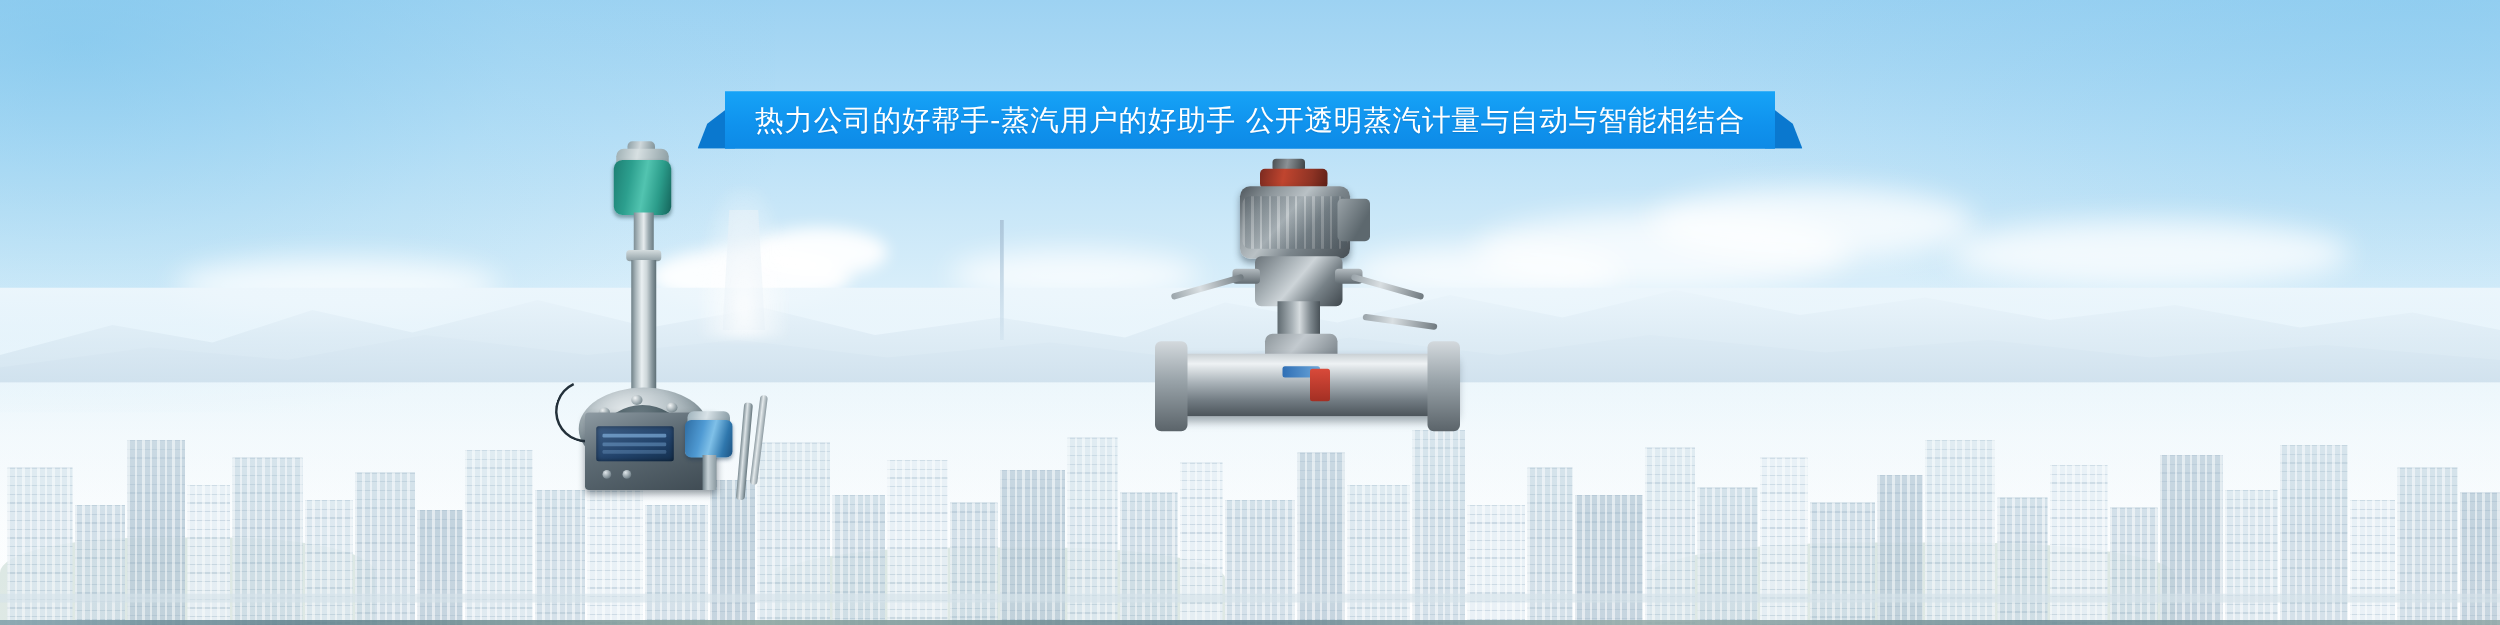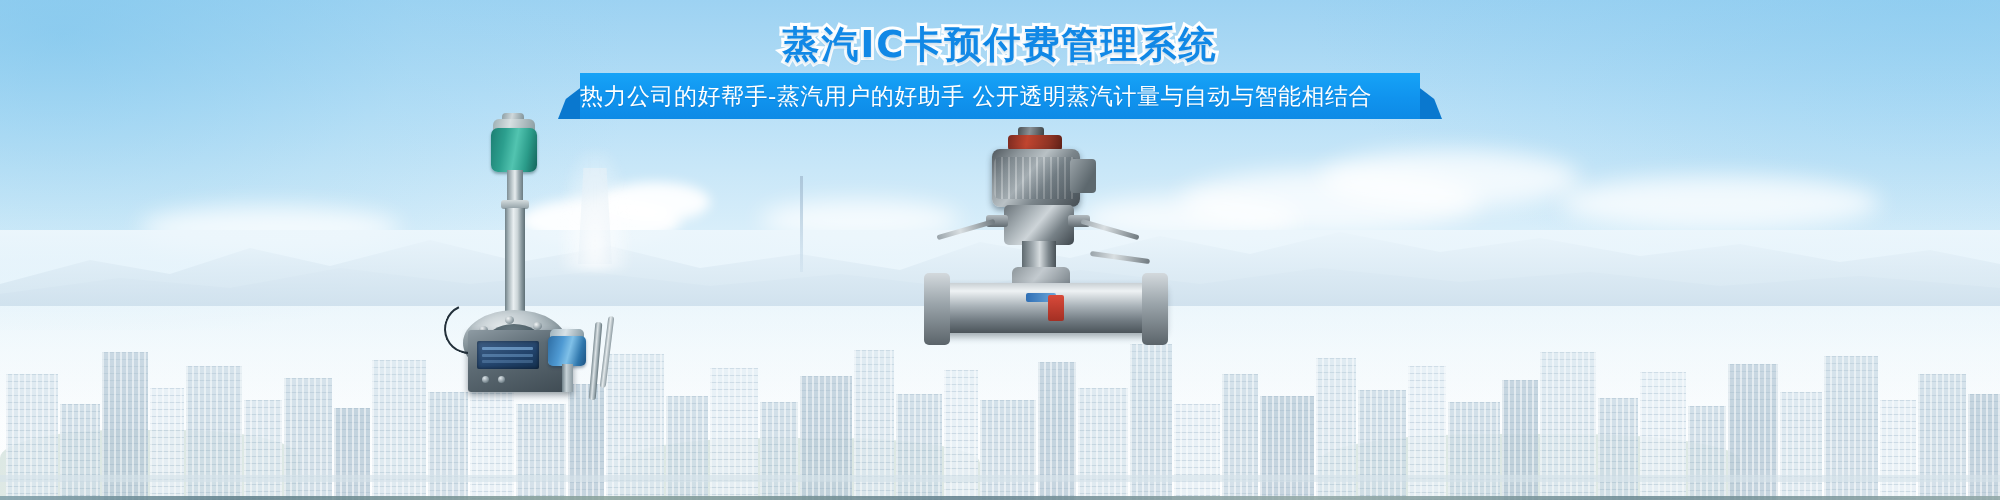--- a/index.html
+++ b/index.html
@@ -81,21 +81,21 @@
   }
 
   
   .ribbon{
     position:absolute;top:73px;left:50%;transform:translateX(-50%);
     height:46px;width:884px;z-index:30;
   }
   .ribbon-body{
     position:absolute;left:22px;right:22px;top:0;height:46px;
     background:linear-gradient(180deg,#16a3f7 0%,#1093ee 55%,#0d8ae6 100%);
-    display:flex;align-items:center;
+    display:flex;align-items:center;justify-content:center;
   }
   .ribbon-text{
     color:#ffffff;font-size:23px;font-weight:400;letter-spacing:.5px;
     white-space:nowrap;
     font-family:"DejaVu Sans","Liberation Sans",sans-serif;
     text-shadow:0 1px 1px rgba(0,80,140,.25);
   }
   .tail{position:absolute;top:9px;width:30px;height:37px;}
   .tail-l{left:0;background:#0a78cf;
     clip-path:polygon(100% 0, 100% 100%, 0 100%, 26% 46%);}
@@ -353,23 +353,20 @@
     <div class="road" style="left:0;bottom:18px;width:2000px;height:7px;"></div>
     <div class="city-haze"></div>
   </div>
 
   <div class="bottom-edge"></div>
 
   <div class="tower"></div>
   <div class="plume"></div>
   <div class="antenna"></div>
 
-  <div class="title-wrap">
-    <span class="title">蒸汽IC卡预付费管理系统</span>
-  </div>
 
   <div class="ribbon">
     <div class="tail tail-l"></div>
     <div class="tail tail-r"></div>
     <div class="ribbon-body">
       <span class="ribbon-text">热力公司的好帮手-蒸汽用户的好助手 公开透明蒸汽计量与自动与智能相结合</span>
     </div>
   </div>
 
   <div class="eq vfm">

